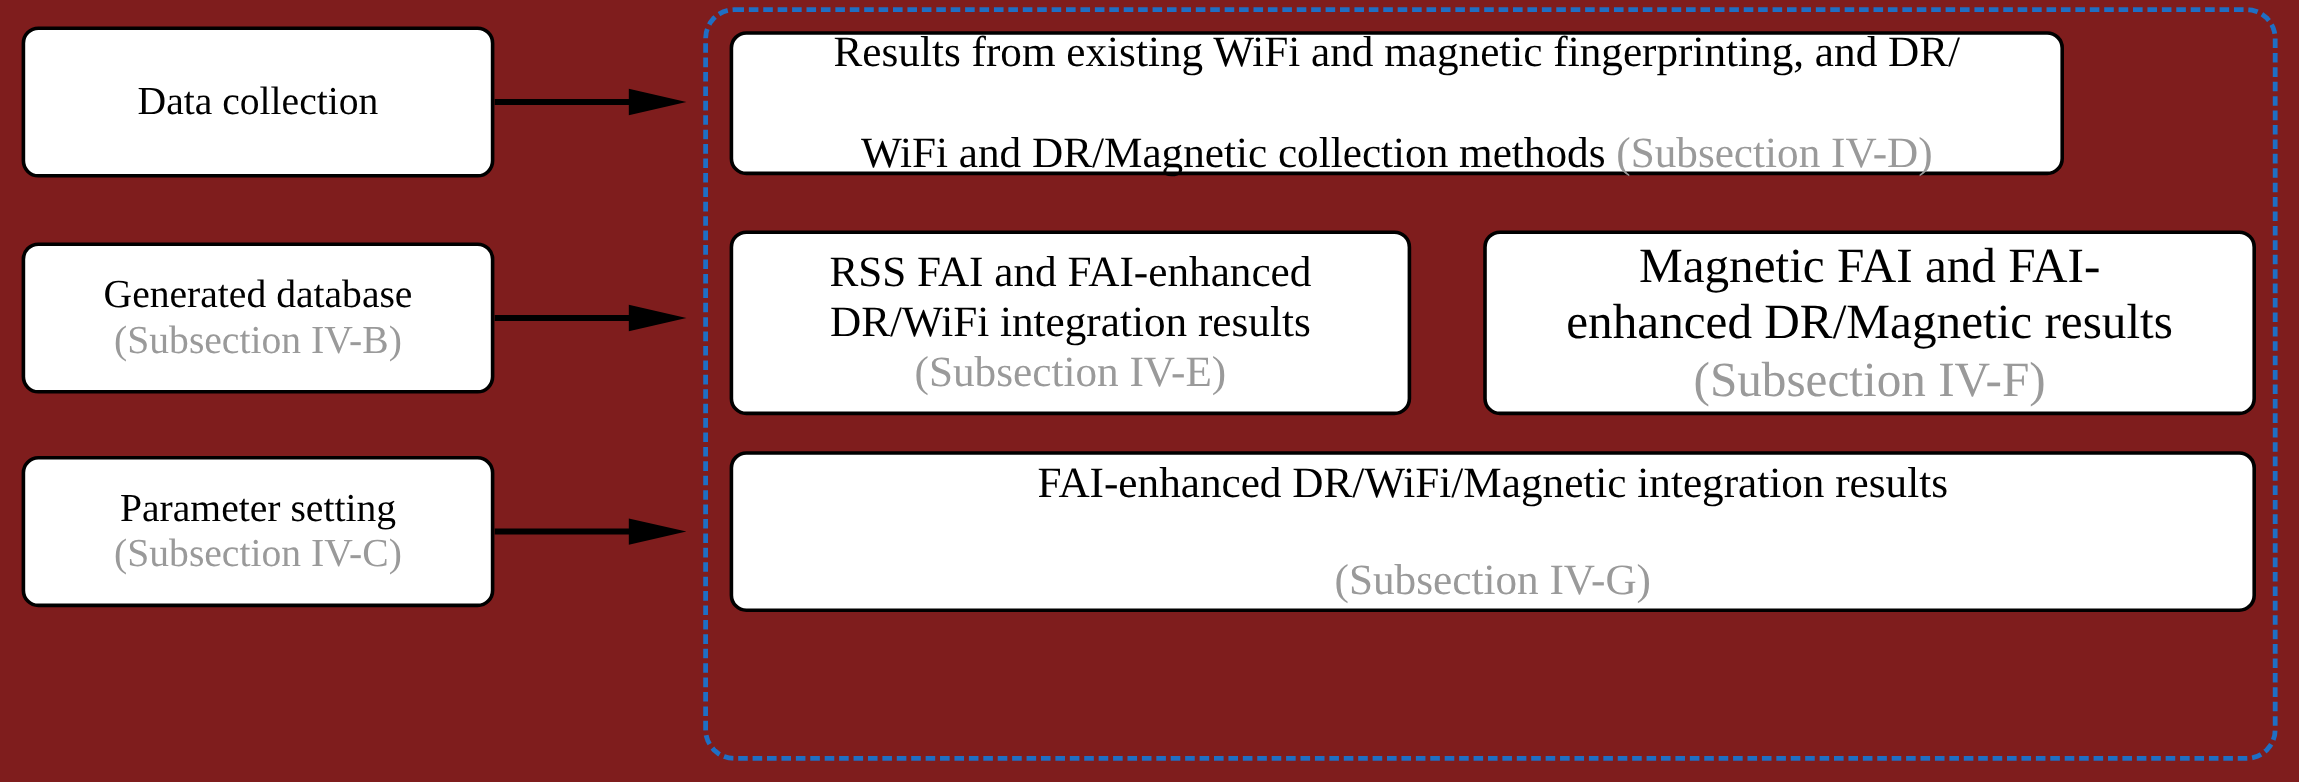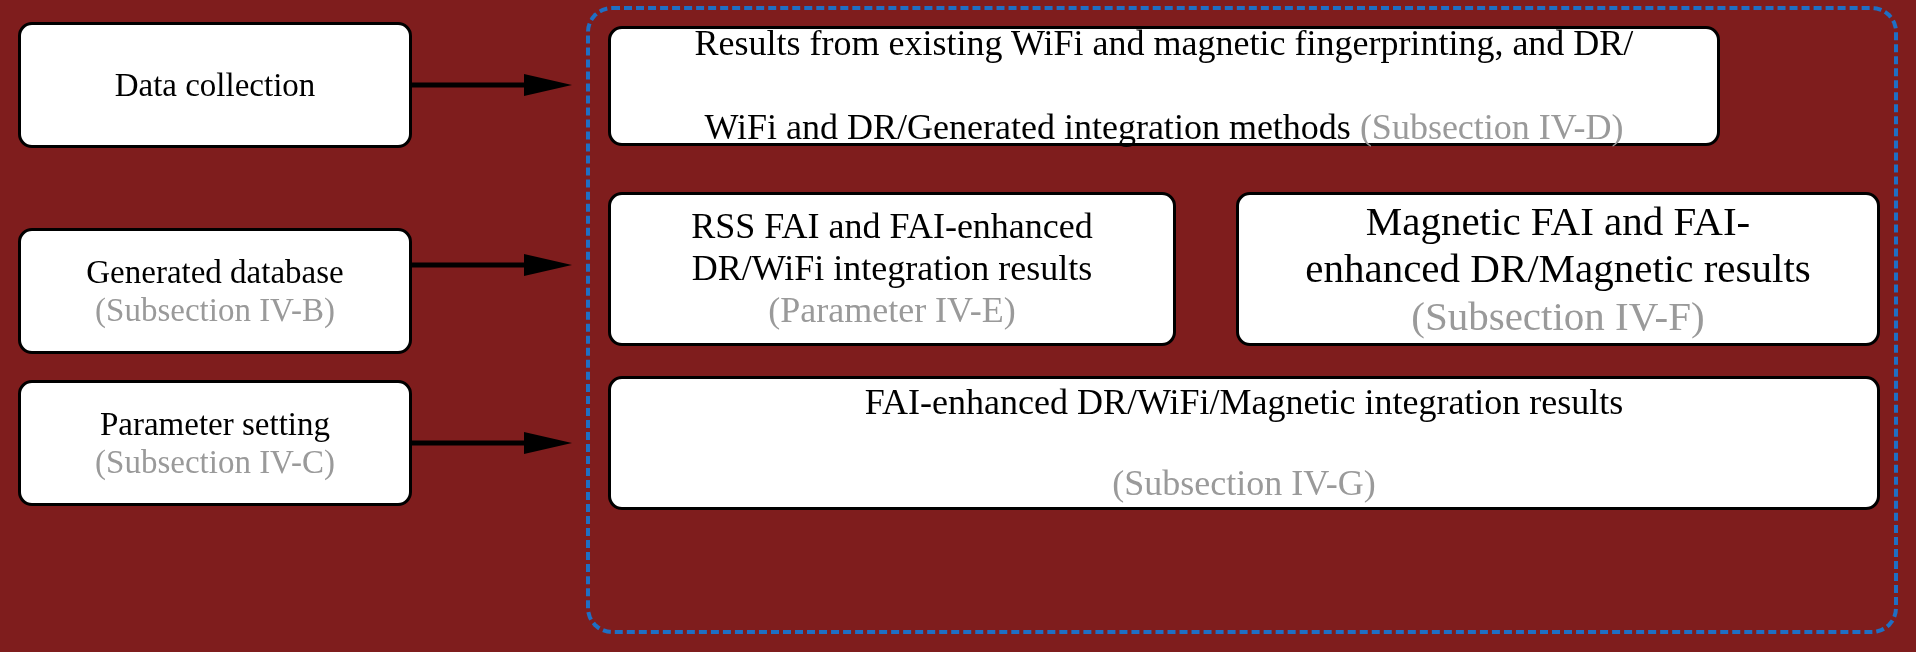--- a/index.html
+++ b/index.html
@@ -45,21 +45,21 @@
   .inline-sub { color: #9a9a9a; text-align: center; }
 
   
   .left-box {
     left: 18px;
     width: 394px;
     height: 126px;
     font-size: 33px;
   }
   #left-box-1 { top: 22px; }
-  #left-box-2 { top: 202px; margin-top: 26px; }
+  #left-box-2 { top: 202px; }
   #left-box-3 { top: 380px; }
 
   
   #dashed-group {
     position: absolute;
     left: 586px;
     top: 6px;
     width: 1312px;
     height: 628px;
     box-sizing: border-box;
@@ -149,28 +149,28 @@
       <line x1="0" y1="13" x2="118" y2="13" stroke="#000000" stroke-width="5"></line>
       <polygon points="112,2 160,13 112,24" fill="#000000"></polygon>
     </svg>
   </div>
 
   <div id="dashed-group"></div>
 
   <div class="box" id="right-box-top">
     <div class="title">Results from existing WiFi and magnetic fingerprinting, and DR/</div>
     <div class="title">
-      <span>WiFi and DR/Generated integration methods </span><span class="inline-sub">(Subsection IV-D)</span>
+      <span>WiFi and DR/Magnetic collection methods </span><span class="inline-sub">(Subsection IV-D)</span>
     </div>
   </div>
 
   <div class="box" id="right-box-mid-left">
     <div class="title">RSS FAI and FAI-enhanced</div>
     <div class="title">DR/WiFi integration results</div>
-    <div class="sub">(Parameter IV-E)</div>
+    <div class="sub">(Subsection IV-E)</div>
   </div>
 
   <div class="box" id="right-box-mid-right">
     <div class="title">Magnetic FAI and FAI-</div>
     <div class="title">enhanced DR/Magnetic results</div>
     <div class="sub">(Subsection IV-F)</div>
   </div>
 
   <div class="box" id="right-box-bottom">
     <div class="title">FAI-enhanced DR/WiFi/Magnetic integration results</div>

